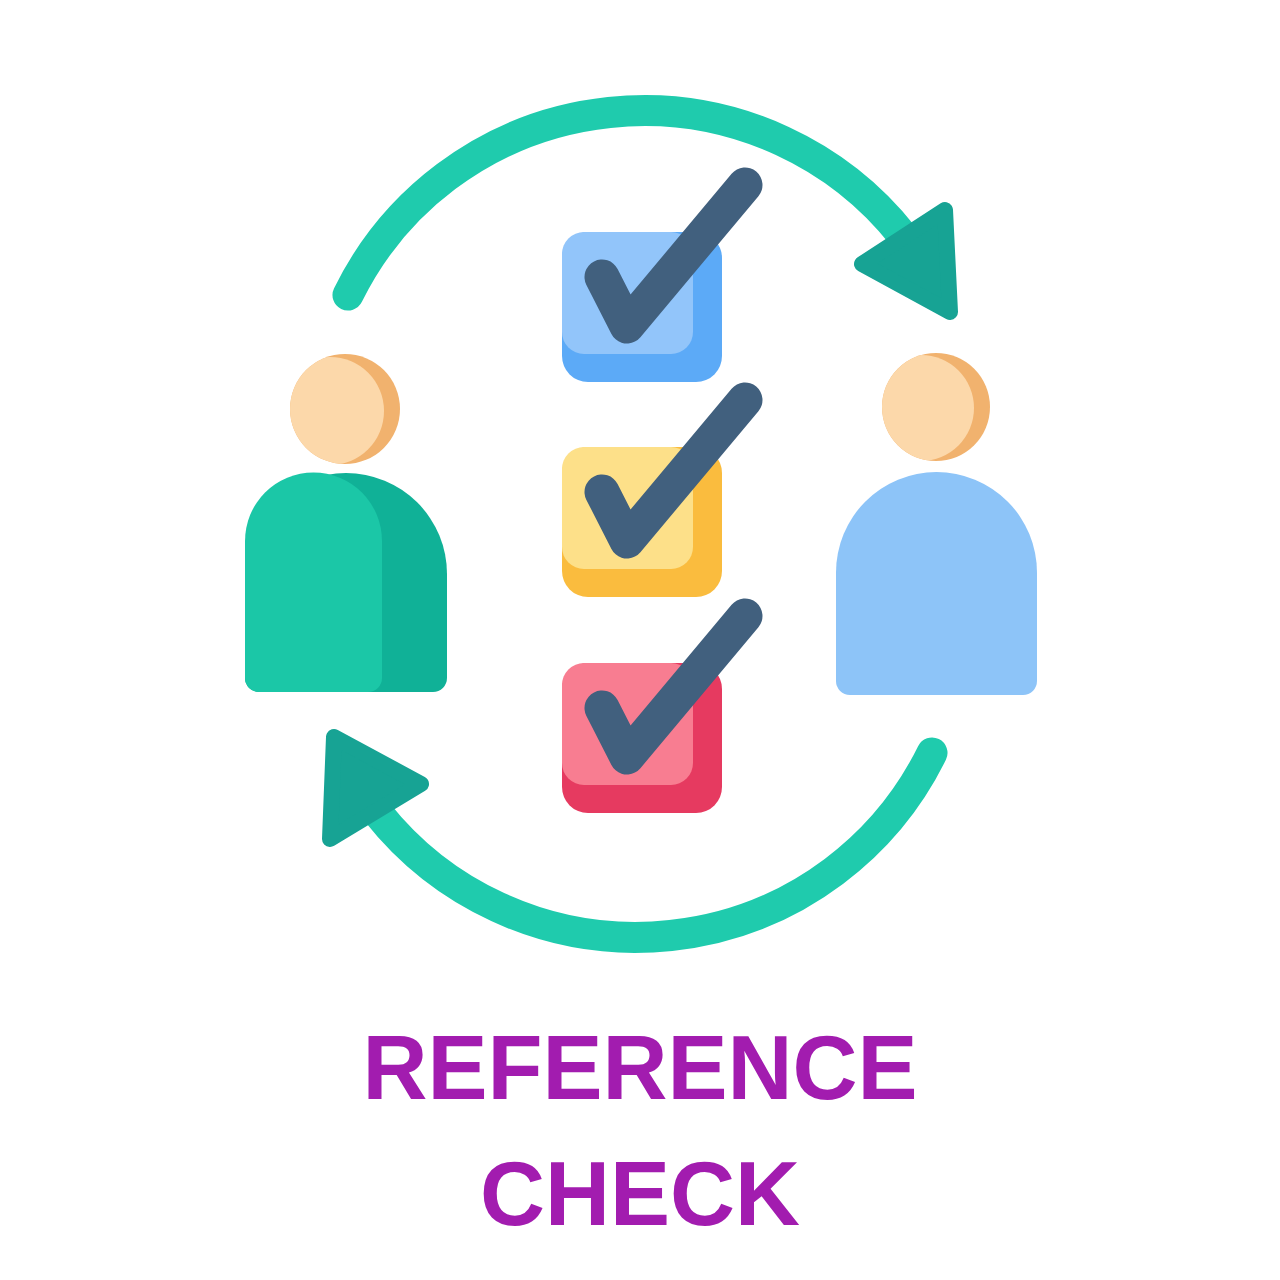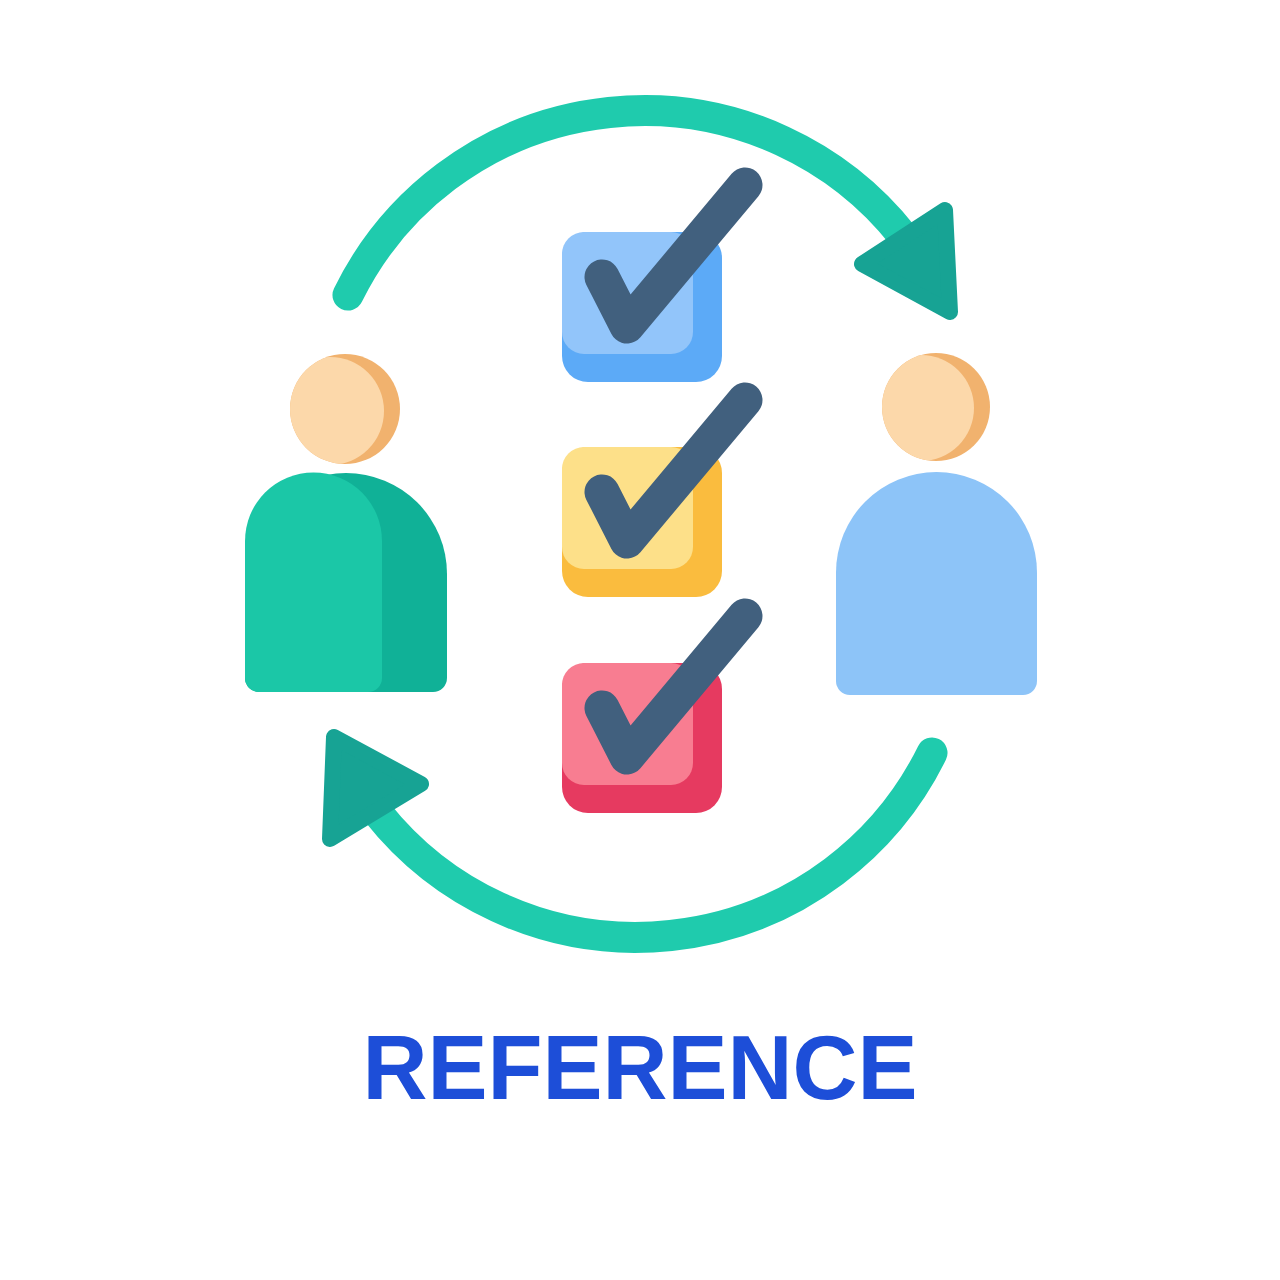--- a/index.html
+++ b/index.html
@@ -20,21 +20,21 @@
     position: absolute;
     left: 0;
     right: 0;
     top: 1005px;
     text-align: center;
     font-family: "Liberation Sans", "DejaVu Sans", sans-serif;
     font-weight: 700;
     font-size: 90px;
     line-height: 126px;
     letter-spacing: 0px;
-    color: #1d4ed8;
+    color: #a21caf;
     user-select: none;
   }
   .arc { fill: none; stroke-width: 31; stroke-linecap: round; }
   .arrowhead { stroke-width: 16; stroke-linejoin: round; }
   .checkmark { fill: none; stroke-width: 35; stroke-linecap: round; stroke-linejoin: round; }
 </style>
 </head>
 <body>
 
 <div class="canvas">
@@ -88,15 +88,16 @@
         <rect x="562" y="663" width="160" height="150" rx="26" fill="#e63a60"></rect>
         <rect x="562" y="663" width="131" height="122" rx="22" fill="#f87d91"></rect>
         <path class="checkmark" d="M 602 708 L 627 757 L 745 616" stroke="#41607e"></path>
       </g>
 
     </g>
   </svg>
 
   <div class="caption">
     <div>REFERENCE</div>
+    <div>CHECK</div>
   </div>
 
 </div>
 
 </body></html>

